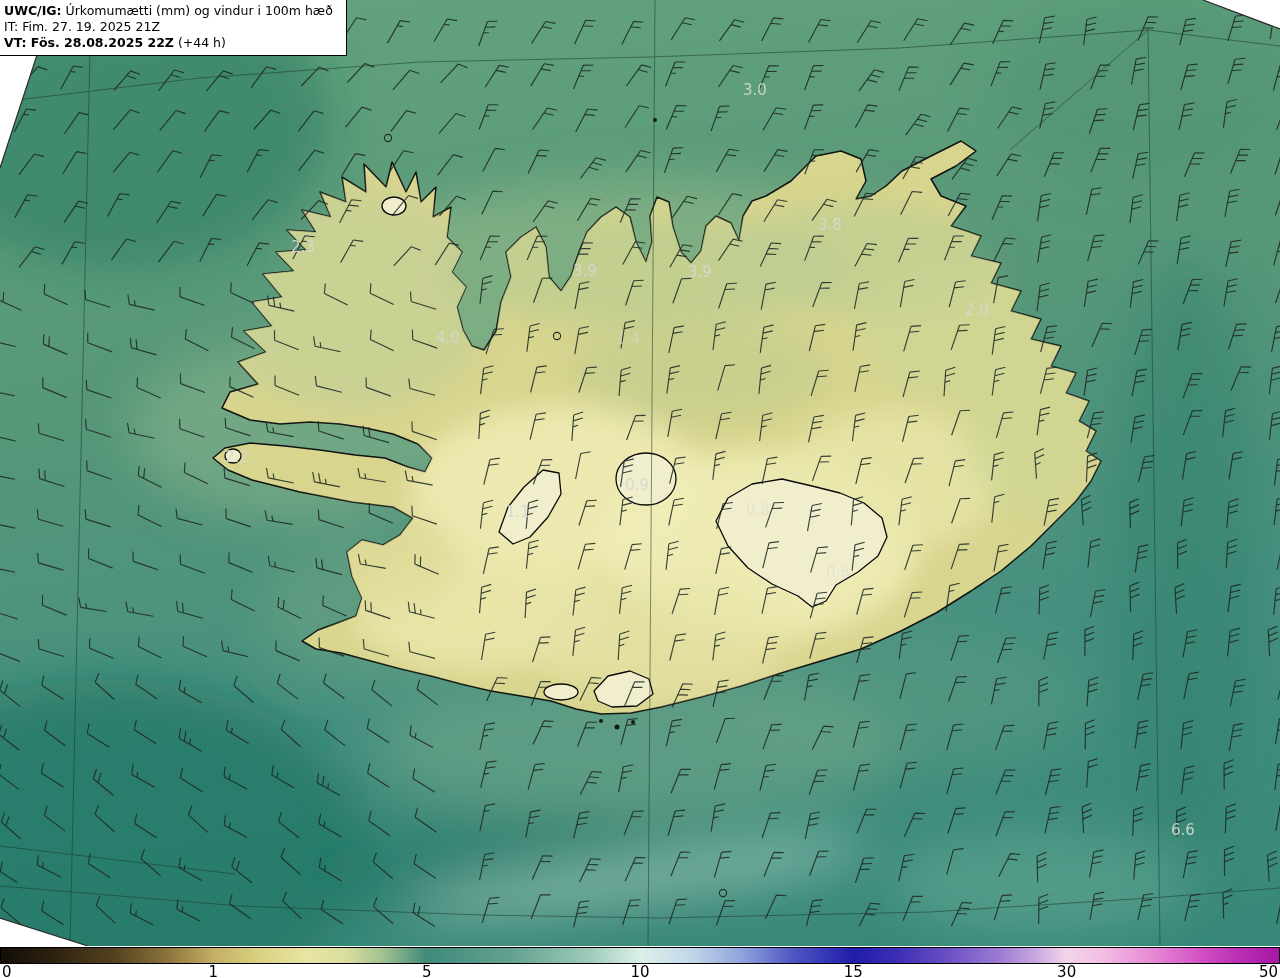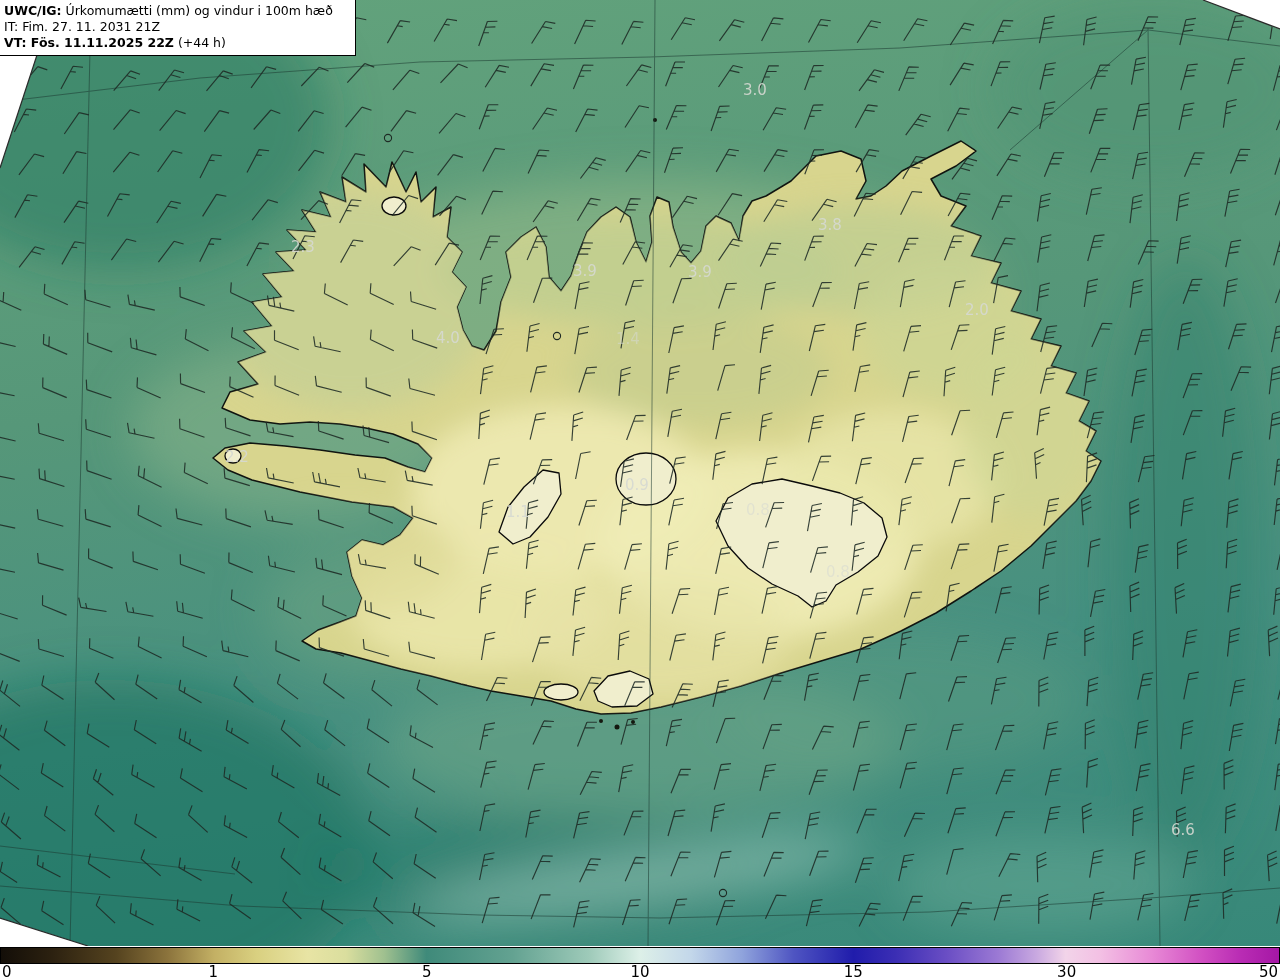--- a/index.html
+++ b/index.html
@@ -2,21 +2,21 @@
 <html><head>
 <meta charset="utf-8">
 <style>
   html,body{margin:0;padding:0;background:#fff;}
   .page{position:relative;width:1280px;height:978px;overflow:hidden;background:#fff;
         font-family:"DejaVu Sans","Liberation Sans",sans-serif;}
   .map{position:relative;width:1280px;height:946px;overflow:hidden;
        background:linear-gradient(172deg,#63a37c 0%,#569779 38%,#479080 68%,#378879 100%);}
   .map svg{position:absolute;left:0;top:0;}
   .title-box{position:absolute;left:0;top:0;background:#fff;border:1px solid #000;
-             border-left:none;border-top:none;padding:3px 22px 4px 4px;z-index:30;
+             border-left:none;border-top:none;padding:3px 13px 4px 4px;z-index:30;
              font-size:12.5px;line-height:16px;color:#000;white-space:nowrap;}
   .b{font-weight:bold;}
   .colorbar-wrap{position:relative;width:1280px;height:32px;background:#fff;}
   .colorbar{position:absolute;left:0;top:1px;width:1278px;height:15px;border:1px solid #000;
     background:linear-gradient(to right,
       #130e08 0%, #2c2110 4%, #55431f 9%, #8b733c 13%, #c3b064 16.7%,
       #d9d080 20%, #e8e4a4 24%, #dade9e 27%, #9fc08f 30%, #3f8a7a 33.3%,
       #63a291 40%, #9ecab9 46%, #ddf0e8 50%, #c3d7ea 54%, #8fa3dc 58%,
       #4f55c2 62%, #201cab 66.7%, #3b2eb4 70%, #6a4ec4 74%, #9b79d4 78%,
       #c8a8e0 81%, #f2d4e9 83.3%, #f3c0e4 86%, #e88ad6 90%, #d14fc2 94%,
@@ -132,22 +132,22 @@
         <line x1="55" y1="0" x2="0" y2="168" stroke="#2a2a2a" stroke-width="1.2"></line>
         <polygon points="0,918 88,946 0,946" fill="#ffffff"></polygon>
         <line x1="0" y1="918" x2="88" y2="946" stroke="#2a2a2a" stroke-width="1.2"></line>
         <polygon points="1203,0 1280,0 1280,29" fill="#ffffff"></polygon>
         <line x1="1203" y1="0" x2="1280" y2="29" stroke="#2a2a2a" stroke-width="1.2"></line>
       </g>
     </svg>
 
     <div class="title-box">
       <div><span class="b">UWC/IG:</span><span> Úrkomumætti (mm) og vindur i 100m hæð</span></div>
-      <div>IT: Fim. 27. 11. 2031 21Z</div>
-      <div><span class="b">VT: Fös. 11.11.2025 22Z</span><span> (+44 h)</span></div>
+      <div>IT: Fim. 27. 19. 2025 21Z</div>
+      <div><span class="b">VT: Fös. 28.08.2025 22Z</span><span> (+44 h)</span></div>
     </div>
   </div>
 
   <div class="colorbar-wrap">
     <div class="colorbar"></div>
     <div id="cb-ticks">
         <span class="cb-tick first" style="left: 2px;">0</span>
         <span class="cb-tick" style="left: 16.6667%;">1</span>
         <span class="cb-tick" style="left: 33.3333%;">5</span>
         <span class="cb-tick" style="left: 50%;">10</span>

